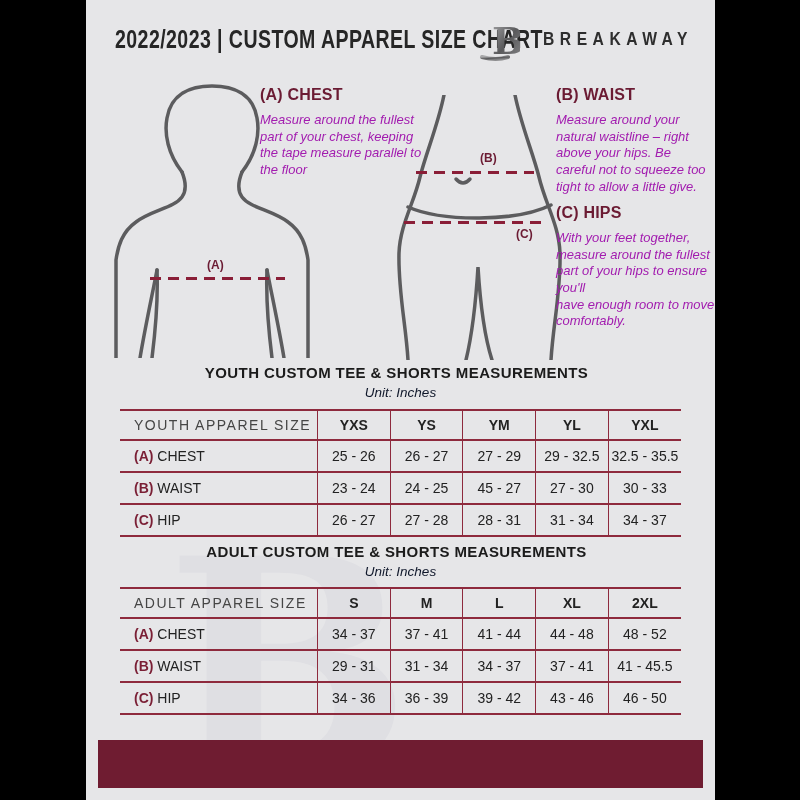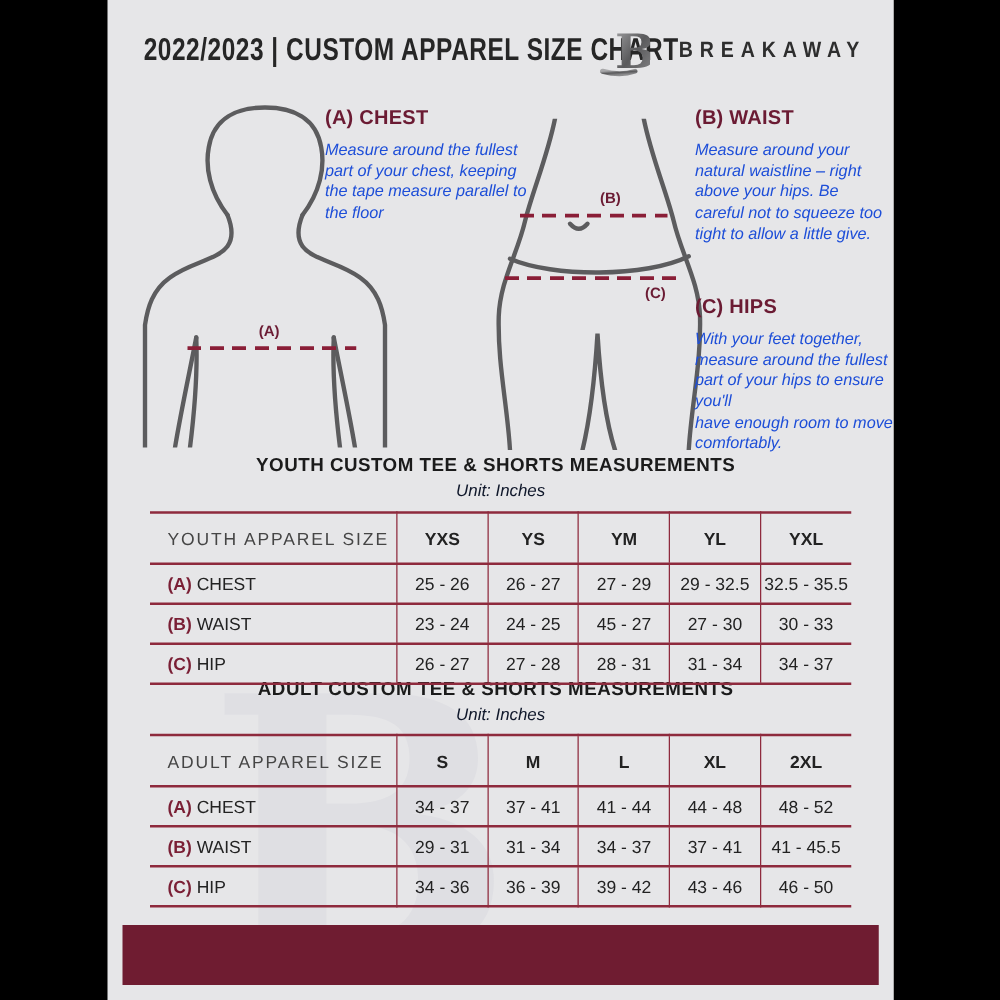--- a/index.html
+++ b/index.html
@@ -17,34 +17,34 @@
   
   svg.fig{position:absolute;}
   .fig path{fill:none;stroke:#5c5c5e;stroke-width:3.5;stroke-linecap:round;}
 
   .dash{position:absolute;height:3px;
         background:repeating-linear-gradient(90deg,#8a1e37 0 11px,transparent 11px 18px);}
   .dash-label{position:absolute;font-weight:700;font-size:12px;color:#6b1b33;}
 
   .guide{position:absolute;}
   .guide h3{margin:0 0 8px 0;font-size:16px;font-weight:700;color:#6b1b33;letter-spacing:0.2px;}
-  .guide p{margin:0;font-style:italic;font-size:13px;line-height:1.28;color:#1d4ed8;white-space:pre-line;}
+  .guide p{margin:0;font-style:italic;font-size:13px;line-height:1.28;color:#a21caf;white-space:pre-line;}
 
   
   .sec-title{position:absolute;left:0;width:621px;text-align:center;font-weight:700;font-size:15px;
              color:#1b1b1b;letter-spacing:0.4px;}
   .sec-unit{position:absolute;left:0;width:629px;text-align:center;font-style:italic;font-size:13.5px;color:#0f172a;}
   table.size{position:absolute;left:34px;width:561px;border-collapse:collapse;table-layout:fixed;
              border-top:2px solid #8e2a3d;z-index:2;}
   table.size tr{border-bottom:2px solid #8e2a3d;}
   table.size th,table.size td{border-right:1.5px solid #8e2a3d;padding:0;text-align:center;
              font-size:14px;color:#222;background:transparent;}
   table.size th:last-child,table.size td:last-child{border-right:none;}
   table.size tr{height:32px;}
-  table.size tr.head{height:41px;}
+  table.size tr.head{height:30px;}
   .col-label{width:183px;text-align:left !important;padding-left:14px !important;}
   .head .col-label{font-weight:400;font-size:14px;letter-spacing:1.5px;color:#454545;}
   .head th{font-weight:700;font-size:15px;color:#1d1d1d;}
   td .pfx{font-weight:700;color:#7a1f35;}
   td.col-label{font-size:15px;color:#2b2b2b;}
 
   .watermark{position:absolute;left:80px;top:520px;font-family:"DejaVu Serif",serif;font-weight:700;
              font-size:290px;line-height:1;color:#dfdfe3;z-index:0;user-select:none;}
   .bottom-bar{position:absolute;left:12px;top:740px;width:605px;height:48px;background:#6f1c31;z-index:2;}
 </style>
@@ -103,21 +103,21 @@
     <div class="dash-label" style="left:430px;top:227px;">(C)</div>
 
     <div class="guide" style="left:174px;top:86px;width:162px;">
       <h3>(A) CHEST</h3>
       <p>Measure around the fullest part of your chest, keeping the tape measure parallel to the floor</p>
     </div>
     <div class="guide" style="left:470px;top:86px;width:152px;">
       <h3>(B) WAIST</h3>
       <p>Measure around your natural waistline – right above your hips. Be careful not to squeeze too tight to allow a little give.</p>
     </div>
-    <div class="guide" style="left:470px;top:237px;width:162px;">
+    <div class="guide" style="left:470px;top:204px;width:162px;">
       <h3>(C) HIPS</h3>
       <p>With your feet together, measure around the fullest part of your hips to ensure you'll
 have enough room to move comfortably.</p>
     </div>
 
     <div class="sec-title" style="top:364px;">YOUTH CUSTOM TEE &amp; SHORTS MEASUREMENTS</div>
     <div class="sec-unit" style="top:385px;">Unit: Inches</div>
     <table class="size" style="top:409px;">
       <tbody>
           <tr class="head">

